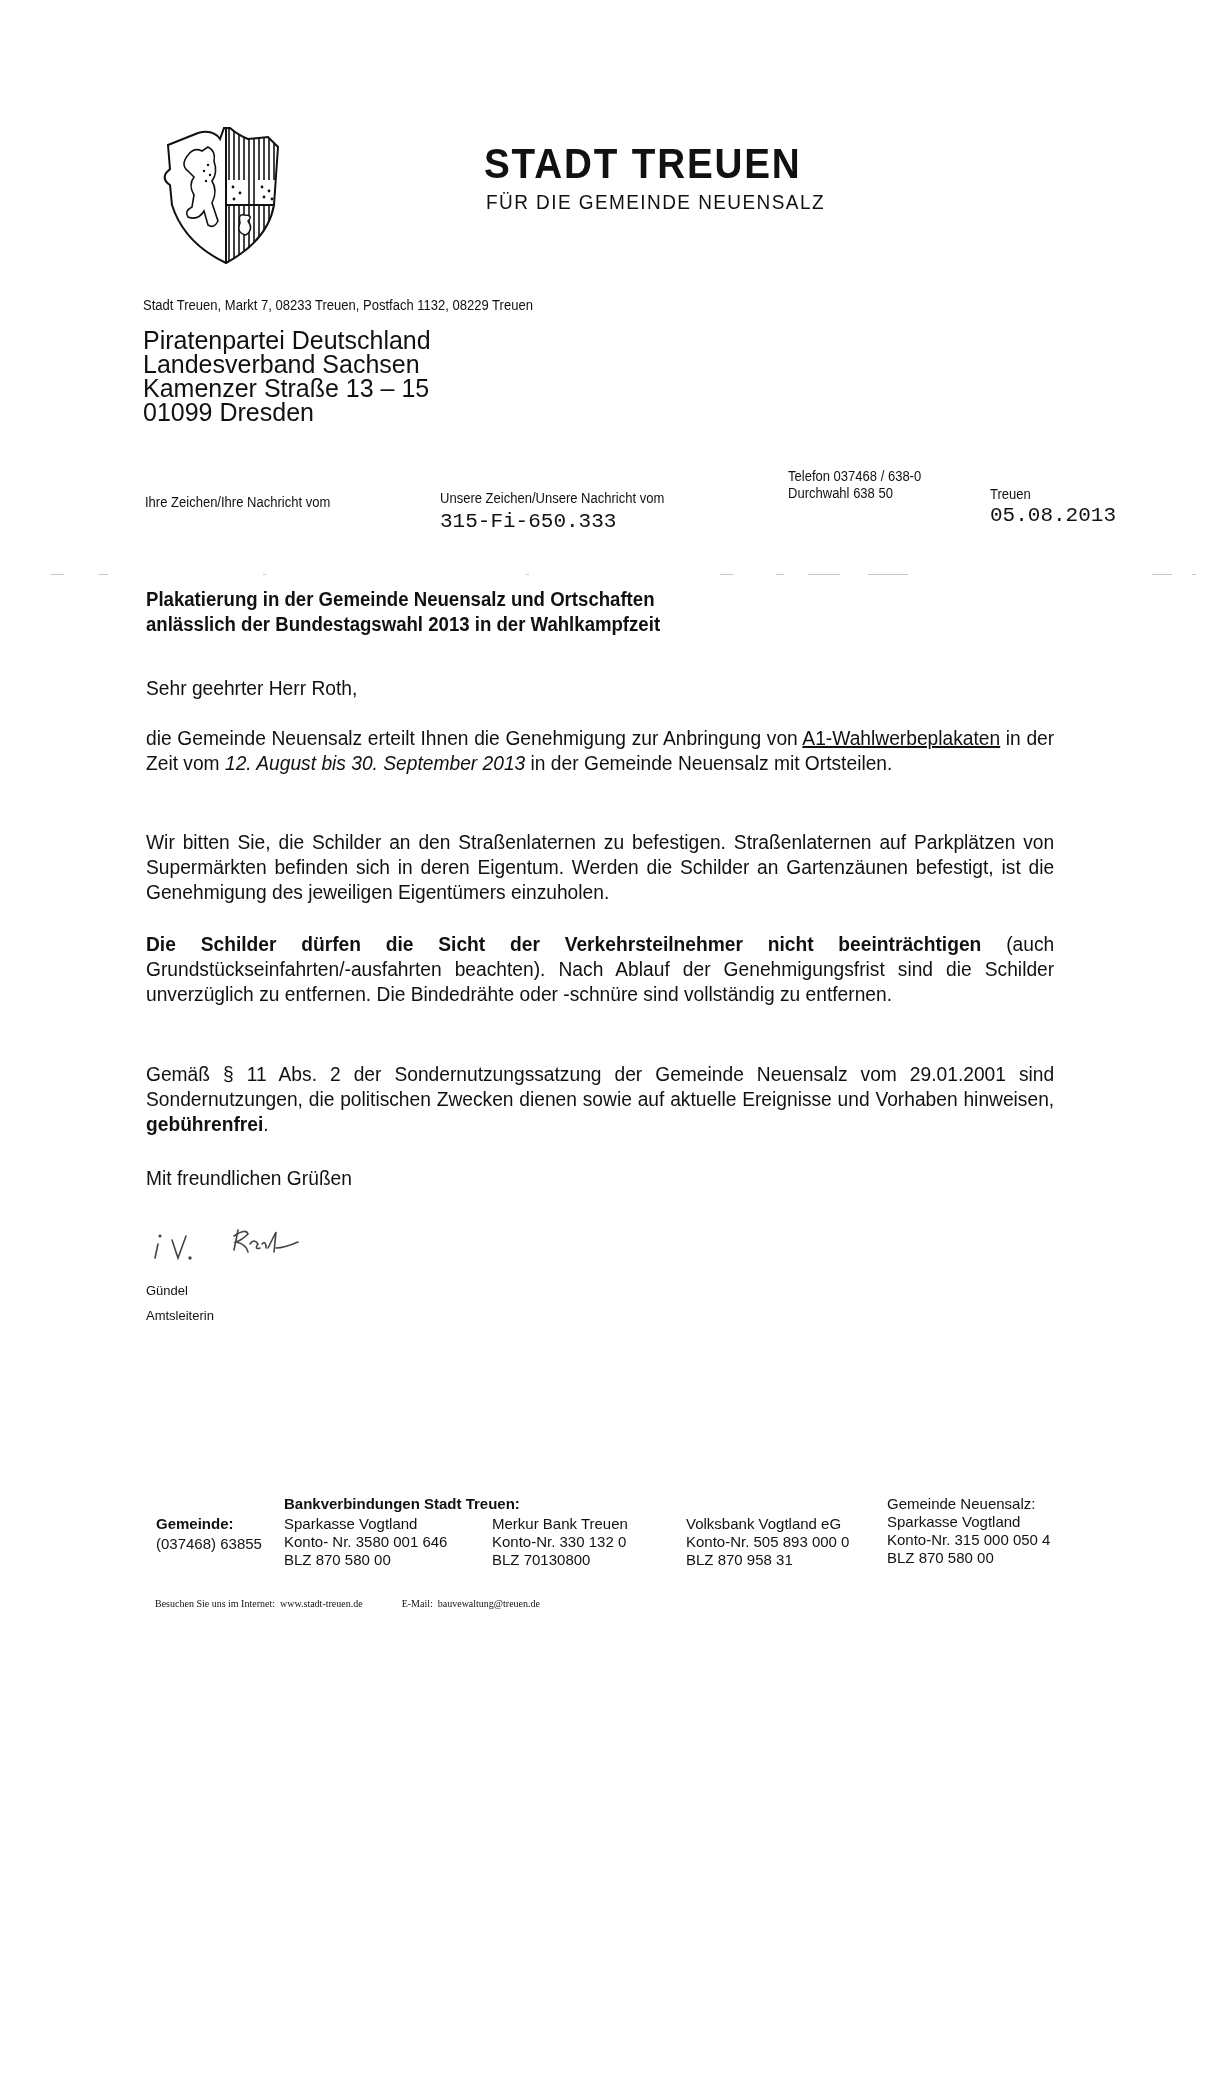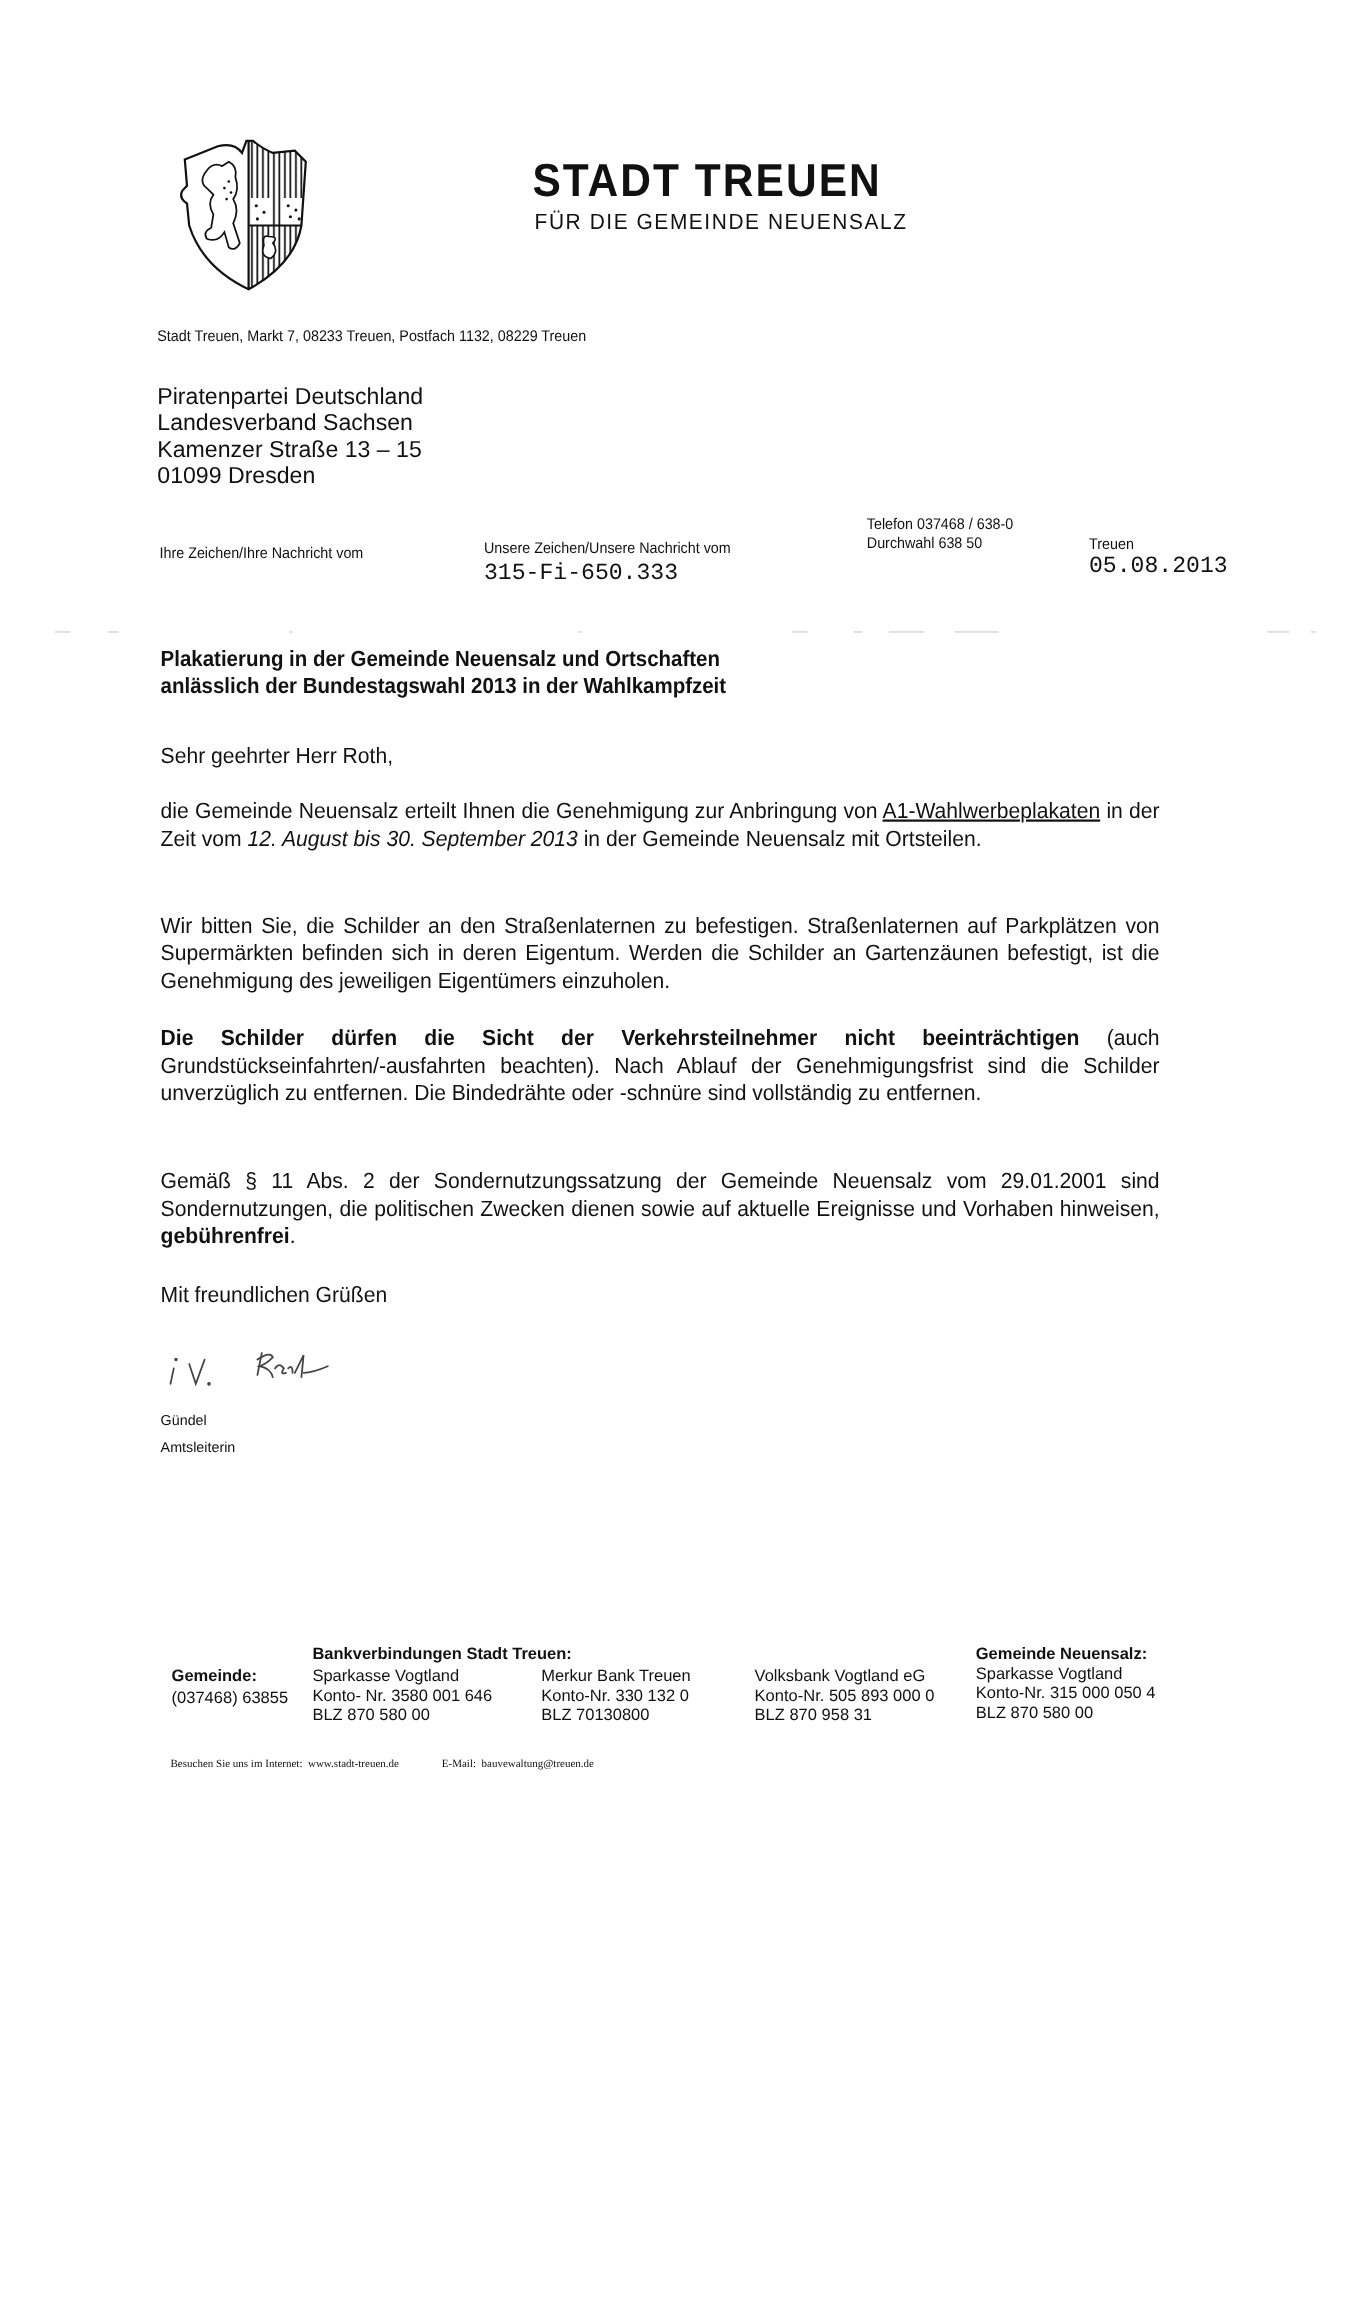--- a/index.html
+++ b/index.html
@@ -2,36 +2,36 @@
 <html><head>
 <meta charset="utf-8">
 <style>
   html, body { margin: 0; padding: 0; background: #ffffff; }
   body { width: 1232px; height: 2099px; position: relative; overflow: hidden; color: #111; font-family: "Liberation Sans", sans-serif; }
   .abs { position: absolute; }
   .logo { left: 158px; top: 125px; width: 140px; height: 140px; }
   .title { left: 484px; top: 140px; font-size: 42px; font-weight: bold; letter-spacing: 2px; transform: scaleX(0.92); transform-origin: left top; }
   .subtitle { left: 486px; top: 191px; font-size: 20px; letter-spacing: 1.5px; transform: scaleX(0.95); transform-origin: left top; }
   .return-addr { left: 143px; top: 297px; font-size: 14px; transform: scaleX(0.93); transform-origin: left top; }
-  .recipient { left: 143px; top: 349px; font-size: 21px; line-height: 24px; }
+  .recipient { left: 143px; top: 328px; font-size: 25px; line-height: 24px; }
   .recipient div { white-space: nowrap; }
   .ref-label { font-size: 14px; transform: scaleX(0.93); transform-origin: left top; white-space: nowrap; }
   .ref-value { font-family: Liberation Mono, monospace; font-size: 21px; white-space: nowrap; }
   .fold-marks { left: 0; top: 574px; width: 1232px; height: 4px; }
   .fold-marks span { position: absolute; top: 0; height: 1px; background: #c8c8c8; }
   .subject { left: 146px; top: 587px; font-size: 20px; font-weight: bold; line-height: 25px; transform: scaleX(0.93); transform-origin: left top; white-space: nowrap; }
   .body-text { left: 146px; width: 946px; font-size: 20px; line-height: 25px; text-align: justify; transform: scaleX(0.96); transform-origin: left top; }
   .body-text p { margin: 0; }
   .u { text-decoration: underline; }
   .i { font-style: italic; }
   .b { font-weight: bold; }
   .sig-name { left: 146px; top: 1278px; font-size: 13px; line-height: 25px; }
   .signature { left: 150px; top: 1218px; width: 200px; height: 50px; }
   .footer { font-size: 15px; line-height: 18px; white-space: nowrap; }
-  .footer .b { font-weight: bold; }
+  .footer .b { font-weight: normal; }
   .web-line { left: 155px; top: 1598px; font-family: "Liberation Serif", serif; font-size: 10px; white-space: nowrap; }
 </style>
 </head>
 <body>
 
 <div class="abs logo">
   <svg width="140" height="140" viewBox="0 0 140 140">
     <defs>
       <pattern id="vstripes" width="5" height="10" patternUnits="userSpaceOnUse">
         <rect width="5" height="10" fill="#fff"></rect>

